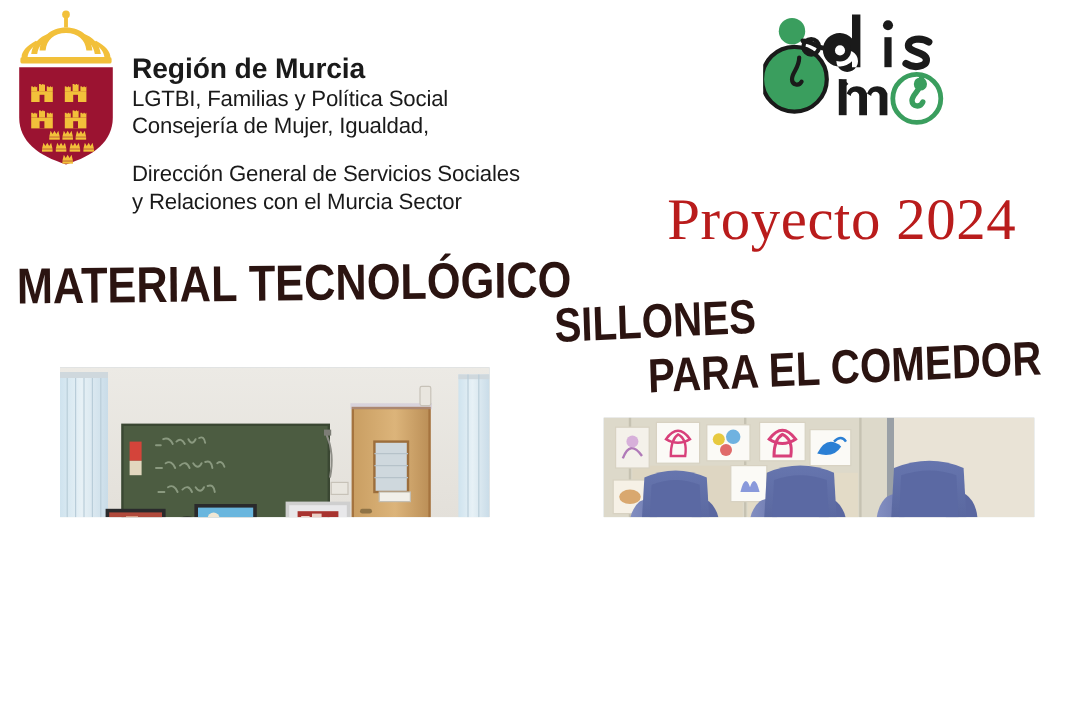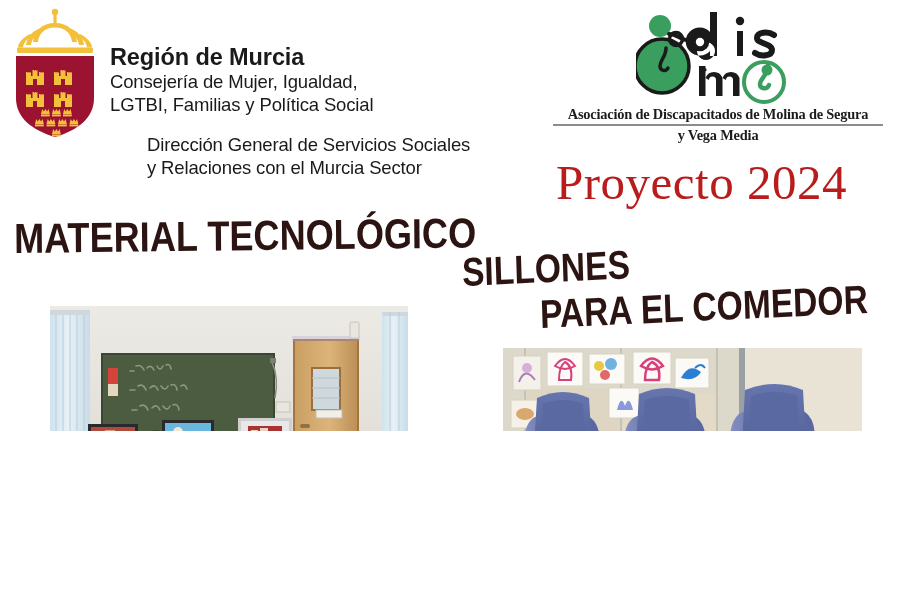--- a/index.html
+++ b/index.html
@@ -55,21 +55,20 @@
     font-family: "Liberation Sans", sans-serif;
     font-weight: normal;
     font-size: 18.5px;
     line-height: 23px;
     color: #1a1a1a;
     letter-spacing: -0.15px;
     white-space: nowrap;
   }
   #murcia-dg {
     margin-top: 17px;
-    margin-left: 37px;
   }
   .murcia-dg-line {
     font-family: "Liberation Sans", sans-serif;
     font-weight: normal;
     font-size: 18.5px;
     line-height: 23px;
     color: #1a1a1a;
     letter-spacing: -0.15px;
     white-space: nowrap;
   }
@@ -312,22 +311,22 @@
           <g transform="translate(44,123)">
             <path d="M0 5 L1.2 0 L2.8 2.6 L4.4 0 L6 2.6 L7.6 0 L8.8 5 Z"></path>
               <rect x="0" y="5.4" width="8.8" height="2"></rect>
           </g>
         </g>
       </svg>
     </div>
 
     <div id="murcia-text">
       <div id="murcia-title">Región de Murcia</div>
+      <div class="murcia-sub">LGTBI, Familias y Política Social</div>
       <div class="murcia-sub">Consejería de Mujer, Igualdad,</div>
-      <div class="murcia-sub">LGTBI, Familias y Política Social</div>
       <div id="murcia-dg">
         <div class="murcia-dg-line">Dirección General de Servicios Sociales</div>
         <div class="murcia-dg-line">y Relaciones con el Murcia Sector</div>
       </div>
     </div>
   </div>
 
   <div id="adismo-block">
 
     <div id="adismo-mark">
@@ -363,25 +362,20 @@
         </g>
 
         <g>
           <circle cx="128" cy="74" r="20" fill="none" stroke="#3a9e5e" stroke-width="4"></circle>
           <path d="M132 57 C132 68 124 70 124 76 C124 81 131 82 133 77" fill="none" stroke="#3a9e5e" stroke-width="4.5" stroke-linecap="round"></path>
           <circle cx="131" cy="62" r="5.5" fill="#3a9e5e"></circle>
         </g>
       </svg>
     </div>
 
-    <div id="adismo-caption">
-      <div id="adismo-line1">Asociación de Discapacitados de Molina de Segura</div>
-      <div id="adismo-rule"></div>
-      <div id="adismo-line2">y Vega Media</div>
-    </div>
   </div>
 
   <div id="proyecto-2024">Proyecto 2024</div>
 
   <div id="heading-material" class="wa-heading">MATERIAL TECNOLÓGICO</div>
   <div id="heading-sillones-1" class="wa-heading">SILLONES</div>
   <div id="heading-sillones-2" class="wa-heading">PARA EL COMEDOR</div>
 
   <div id="photo-classroom" class="photo">
     <svg class="photo-svg" viewBox="0 0 358 215" preserveAspectRatio="none" xmlns="http://www.w3.org/2000/svg">

